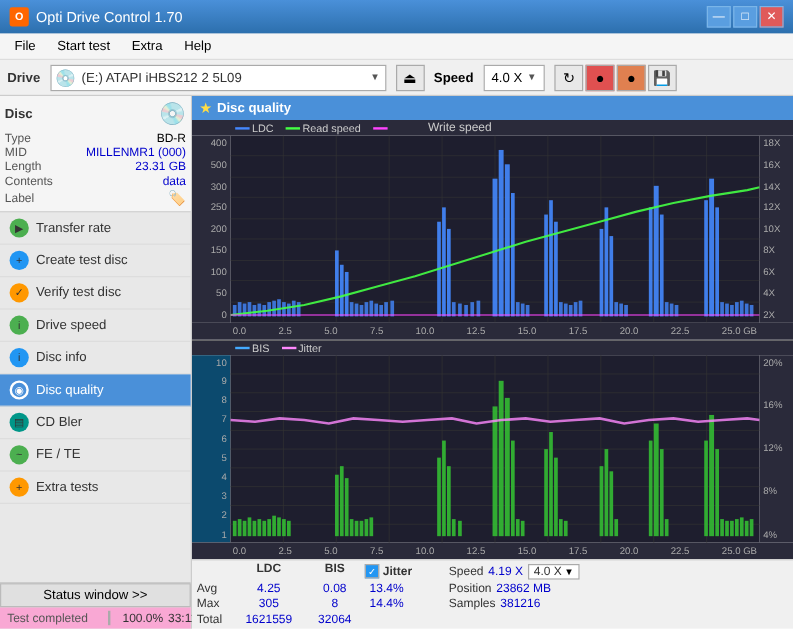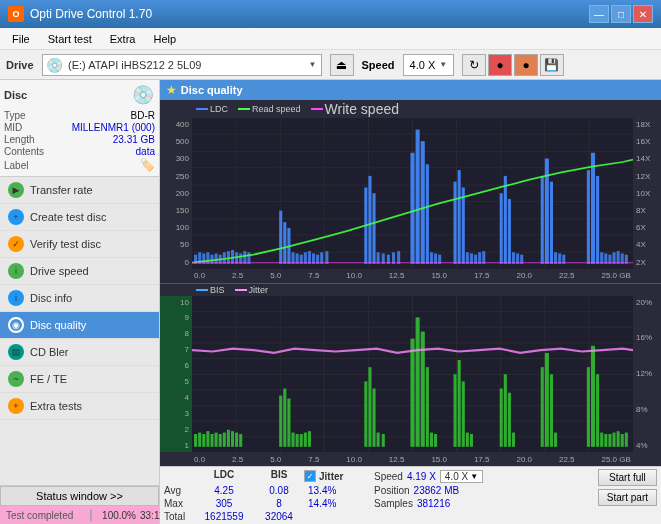--- a/index.html
+++ b/index.html
@@ -219,21 +219,21 @@
         <div class="chart-title-item">
           <div class="ct-line" style="background:#4488ff;"></div>
           <span style="font-size:9px;color:#ccc;">LDC</span>
         </div>
         <div class="chart-title-item">
           <div class="ct-line" style="background:#44ff44;"></div>
           <span style="font-size:9px;color:#ccc;">Read speed</span>
         </div>
         <div class="chart-title-item">
           <div class="ct-line" style="background:#ff44ff;"></div>
-          <span style="font-size:14px;color:#ccc;">Write speed</span>
+          <span style="font-size:10px;color:#ccc;margin-left:32px;">Write speed</span>
         </div>
       </div>
 
       <div style="display:flex; flex:1; min-height:0;">
 
         <div style="width:32px; background:#2a2a3a; display:flex; flex-direction:column; justify-content:space-between; padding:2px 3px 2px 0; font-size:8px; color:#aaa; text-align:right; flex-shrink:0;">
           <span>400</span>
           <span>500</span>
           <span>300</span>
           <span>250</span>
@@ -397,21 +397,21 @@
           <span style="font-size:9px;color:#ccc;">BIS</span>
         </div>
         <div class="chart-title-item">
           <div class="ct-line" style="background:#ff88ff;"></div>
           <span style="font-size:9px;color:#ccc;">Jitter</span>
         </div>
       </div>
 
       <div style="display:flex; flex:1; min-height:0;">
 
-        <div style="width:32px; background:#14532d; display:flex; flex-direction:column; justify-content:space-between; padding:2px 3px 2px 0; font-size:8px; color:#aaa; text-align:right; flex-shrink:0;">
+        <div style="width:32px; background:#0c4a6e; display:flex; flex-direction:column; justify-content:space-between; padding:2px 3px 2px 0; font-size:8px; color:#aaa; text-align:right; flex-shrink:0;">
           <span>10</span>
           <span>9</span>
           <span>8</span>
           <span>7</span>
           <span>6</span>
           <span>5</span>
           <span>4</span>
           <span>3</span>
           <span>2</span>
           <span>1</span>
@@ -585,20 +585,16 @@
         <div style="display:flex; gap:4px; align-items:center;">
           <span style="color:#333;">Position</span>
           <span style="color:#0000cc;">23862 MB</span>
         </div>
         <div style="display:flex; gap:4px; align-items:center;">
           <span style="color:#333;">Samples</span>
           <span style="color:#0000cc;">381216</span>
         </div>
       </div>
 
-      <div style="display:flex; flex-direction:column; gap:3px; margin-left:auto;">
-        <button class="action-btn">Start full</button>
-        <button class="action-btn">Start part</button>
-      </div>
     </div>
 
   </div>
 </div>
 
 </body></html>

